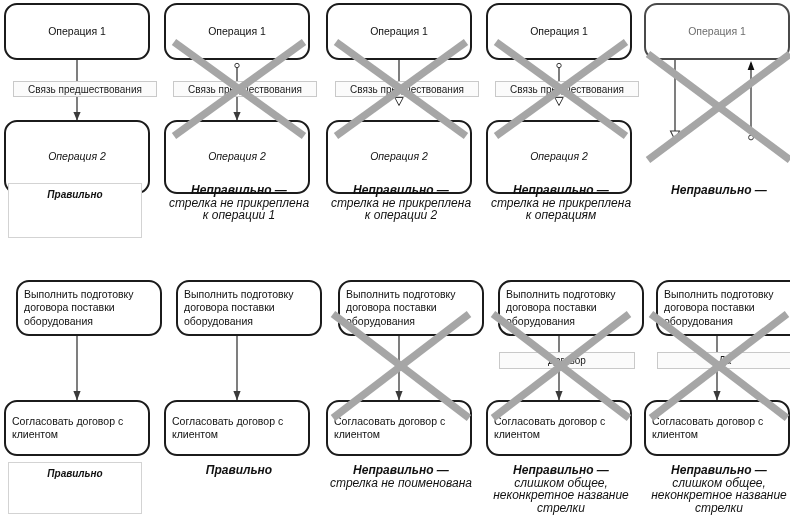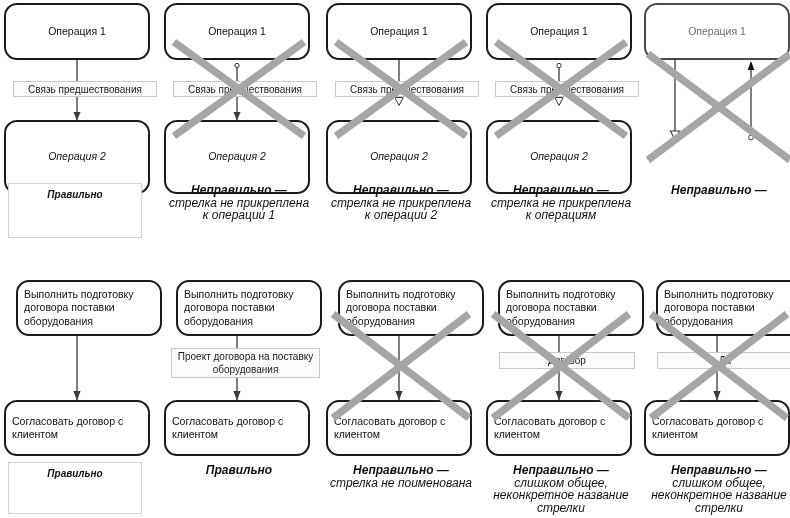--- a/index.html
+++ b/index.html
@@ -226,21 +226,20 @@
         <div class="captionbox b-captionbox">Правильно</div>
       </div>
     </div>
     <div class="panel" style="left: 160px; top: 0px;">
       <div class="row row-bot">
         <div class="box b-box1">Выполнить подготовку договора поставки оборудования</div>
         <svg width="158" height="200" class="overlay">
           <line x1="77" y1="64" x2="77" y2="128" stroke="#3a3a3a" stroke-width="1.3"></line>
           <polygon points="73.4,119 80.6,119 77,128.5" fill="#3a3a3a"></polygon>
         </svg>
-        <div class="flowlabel b-label-wide b-label2">Проект договора на поставку оборудования</div>
         <div class="box b-box2">Согласовать договор с клиентом</div>
         <div class="caption b-caption"><b>Правильно</b></div>
       </div>
     </div>
     <div class="panel" style="left: 322px; top: 0px;">
       <div class="row row-bot">
         <div class="box b-box1">Выполнить подготовку договора поставки оборудования</div>
         <svg width="158" height="200" class="overlay">
           <line x1="77" y1="64" x2="77" y2="128" stroke="#3a3a3a" stroke-width="1.3"></line>
           <polygon points="73.4,119 80.6,119 77,128.5" fill="#3a3a3a"></polygon>

